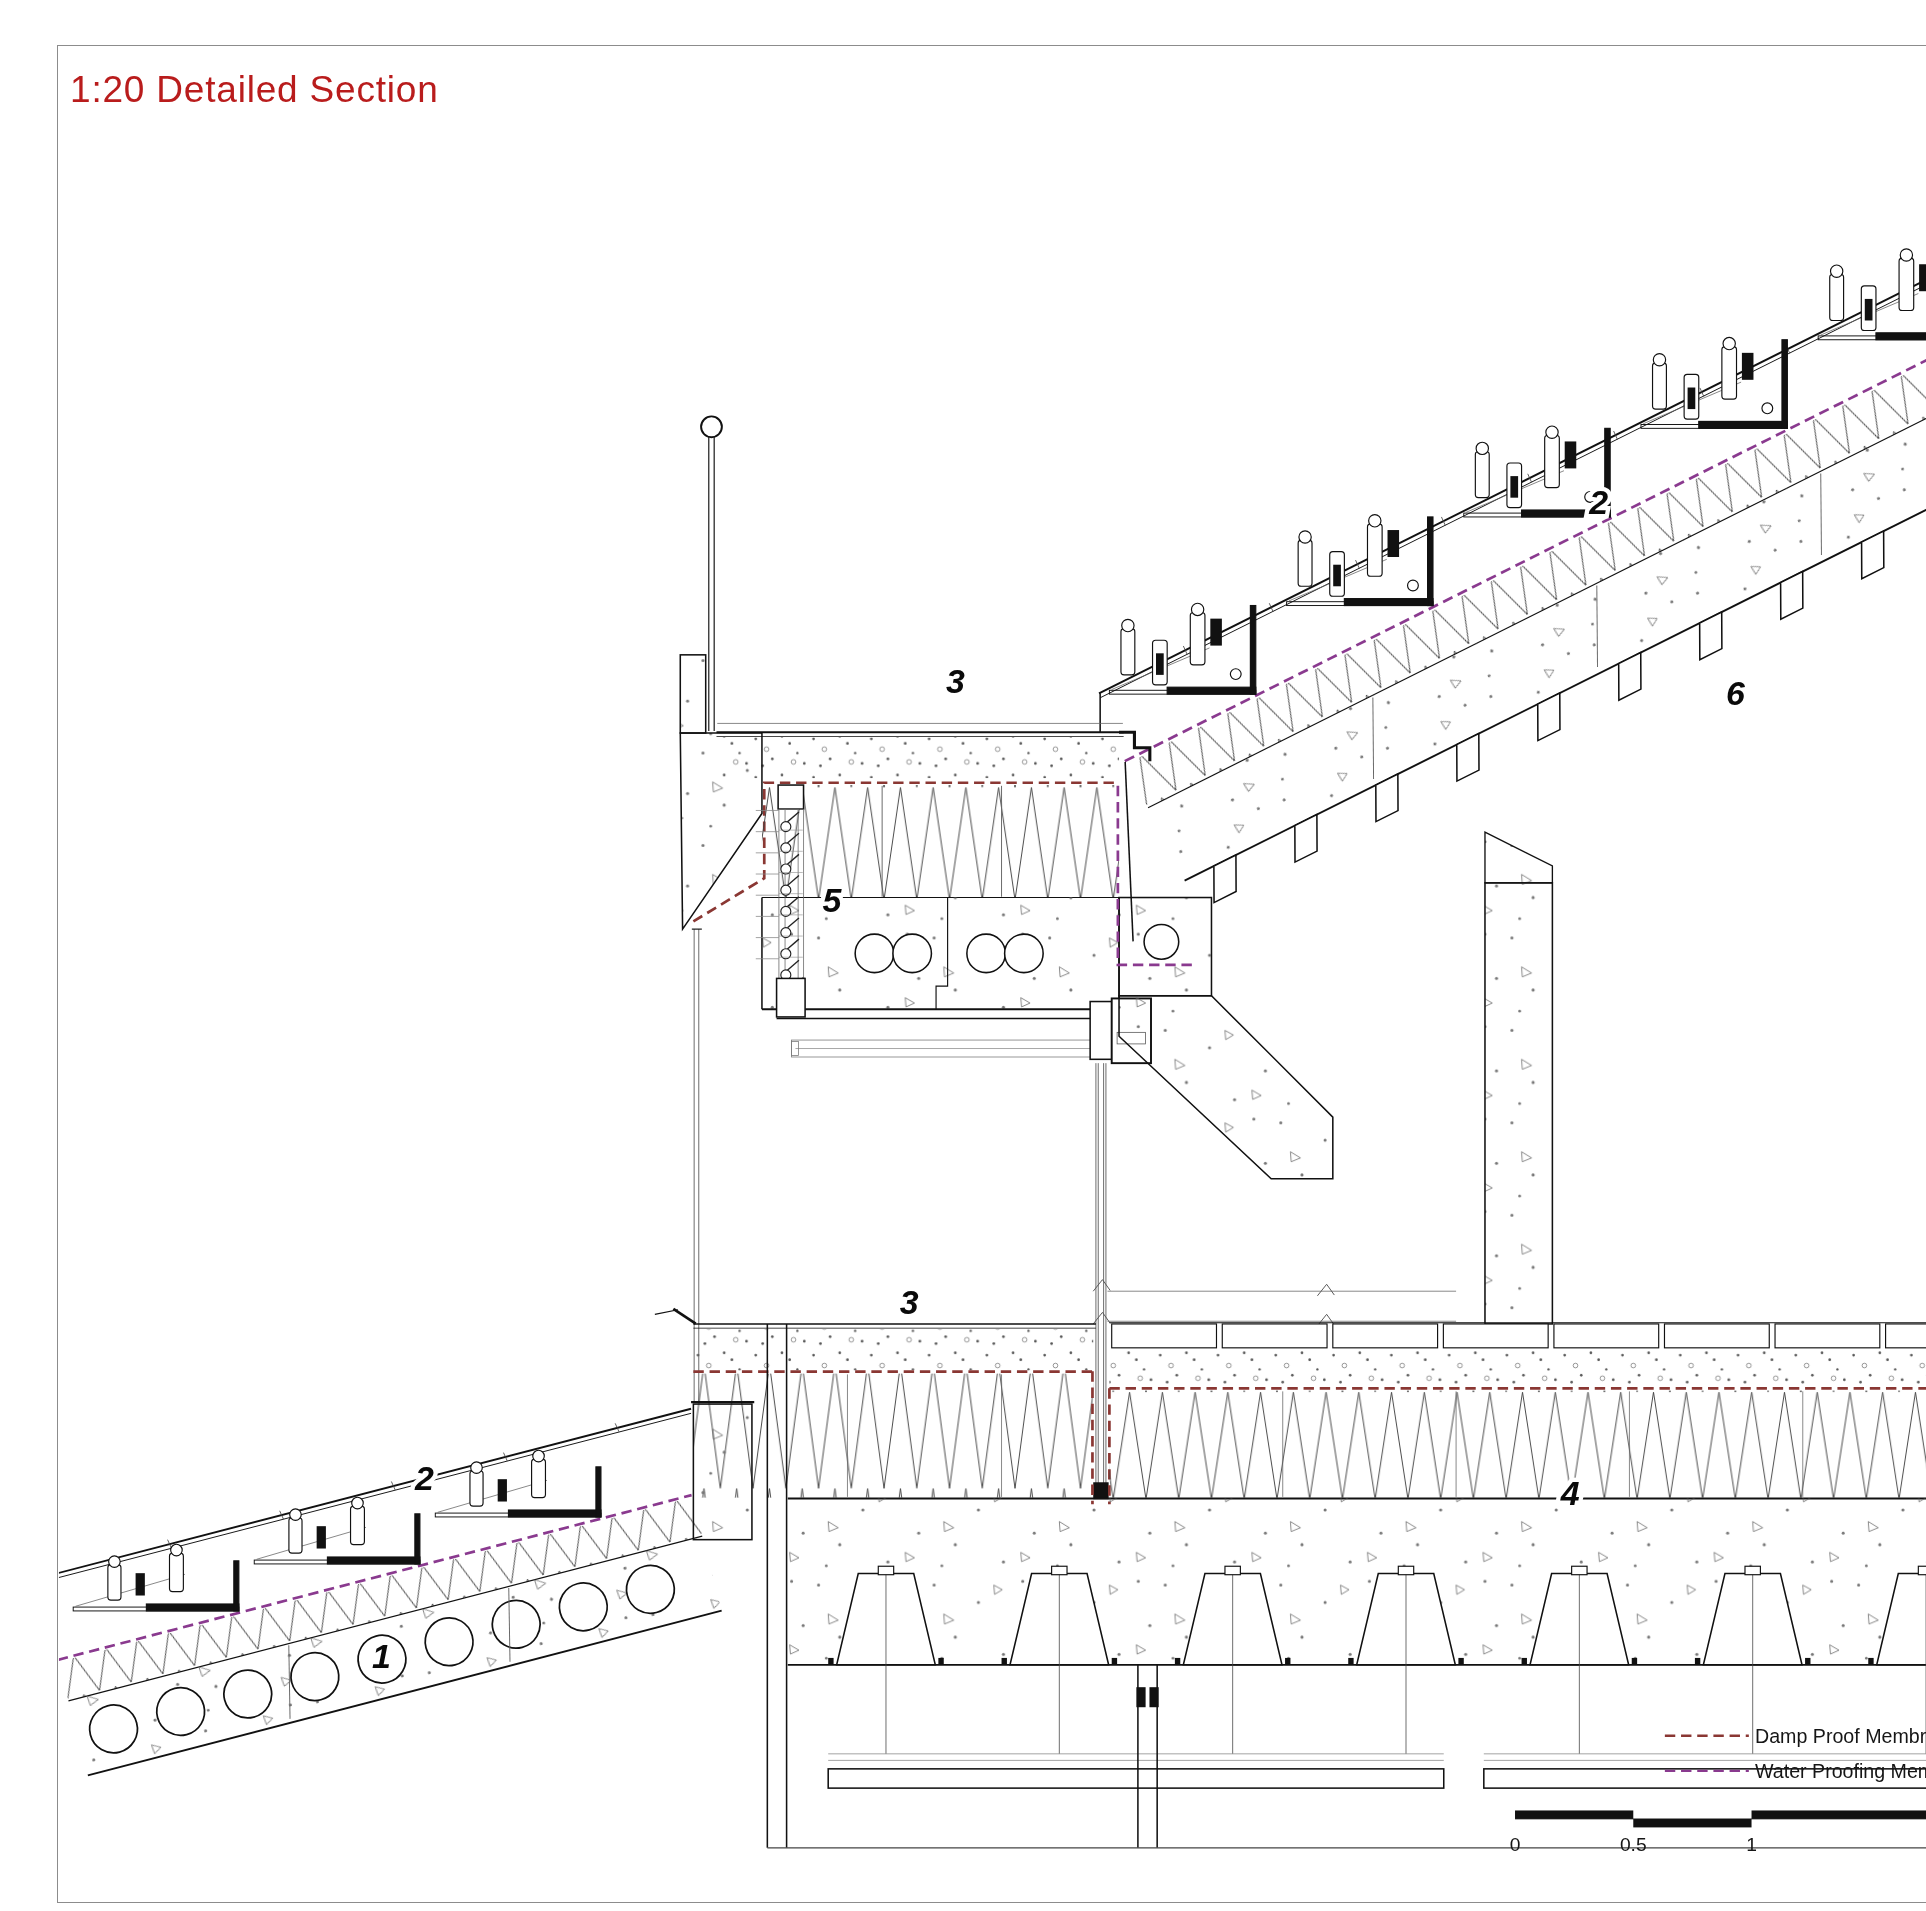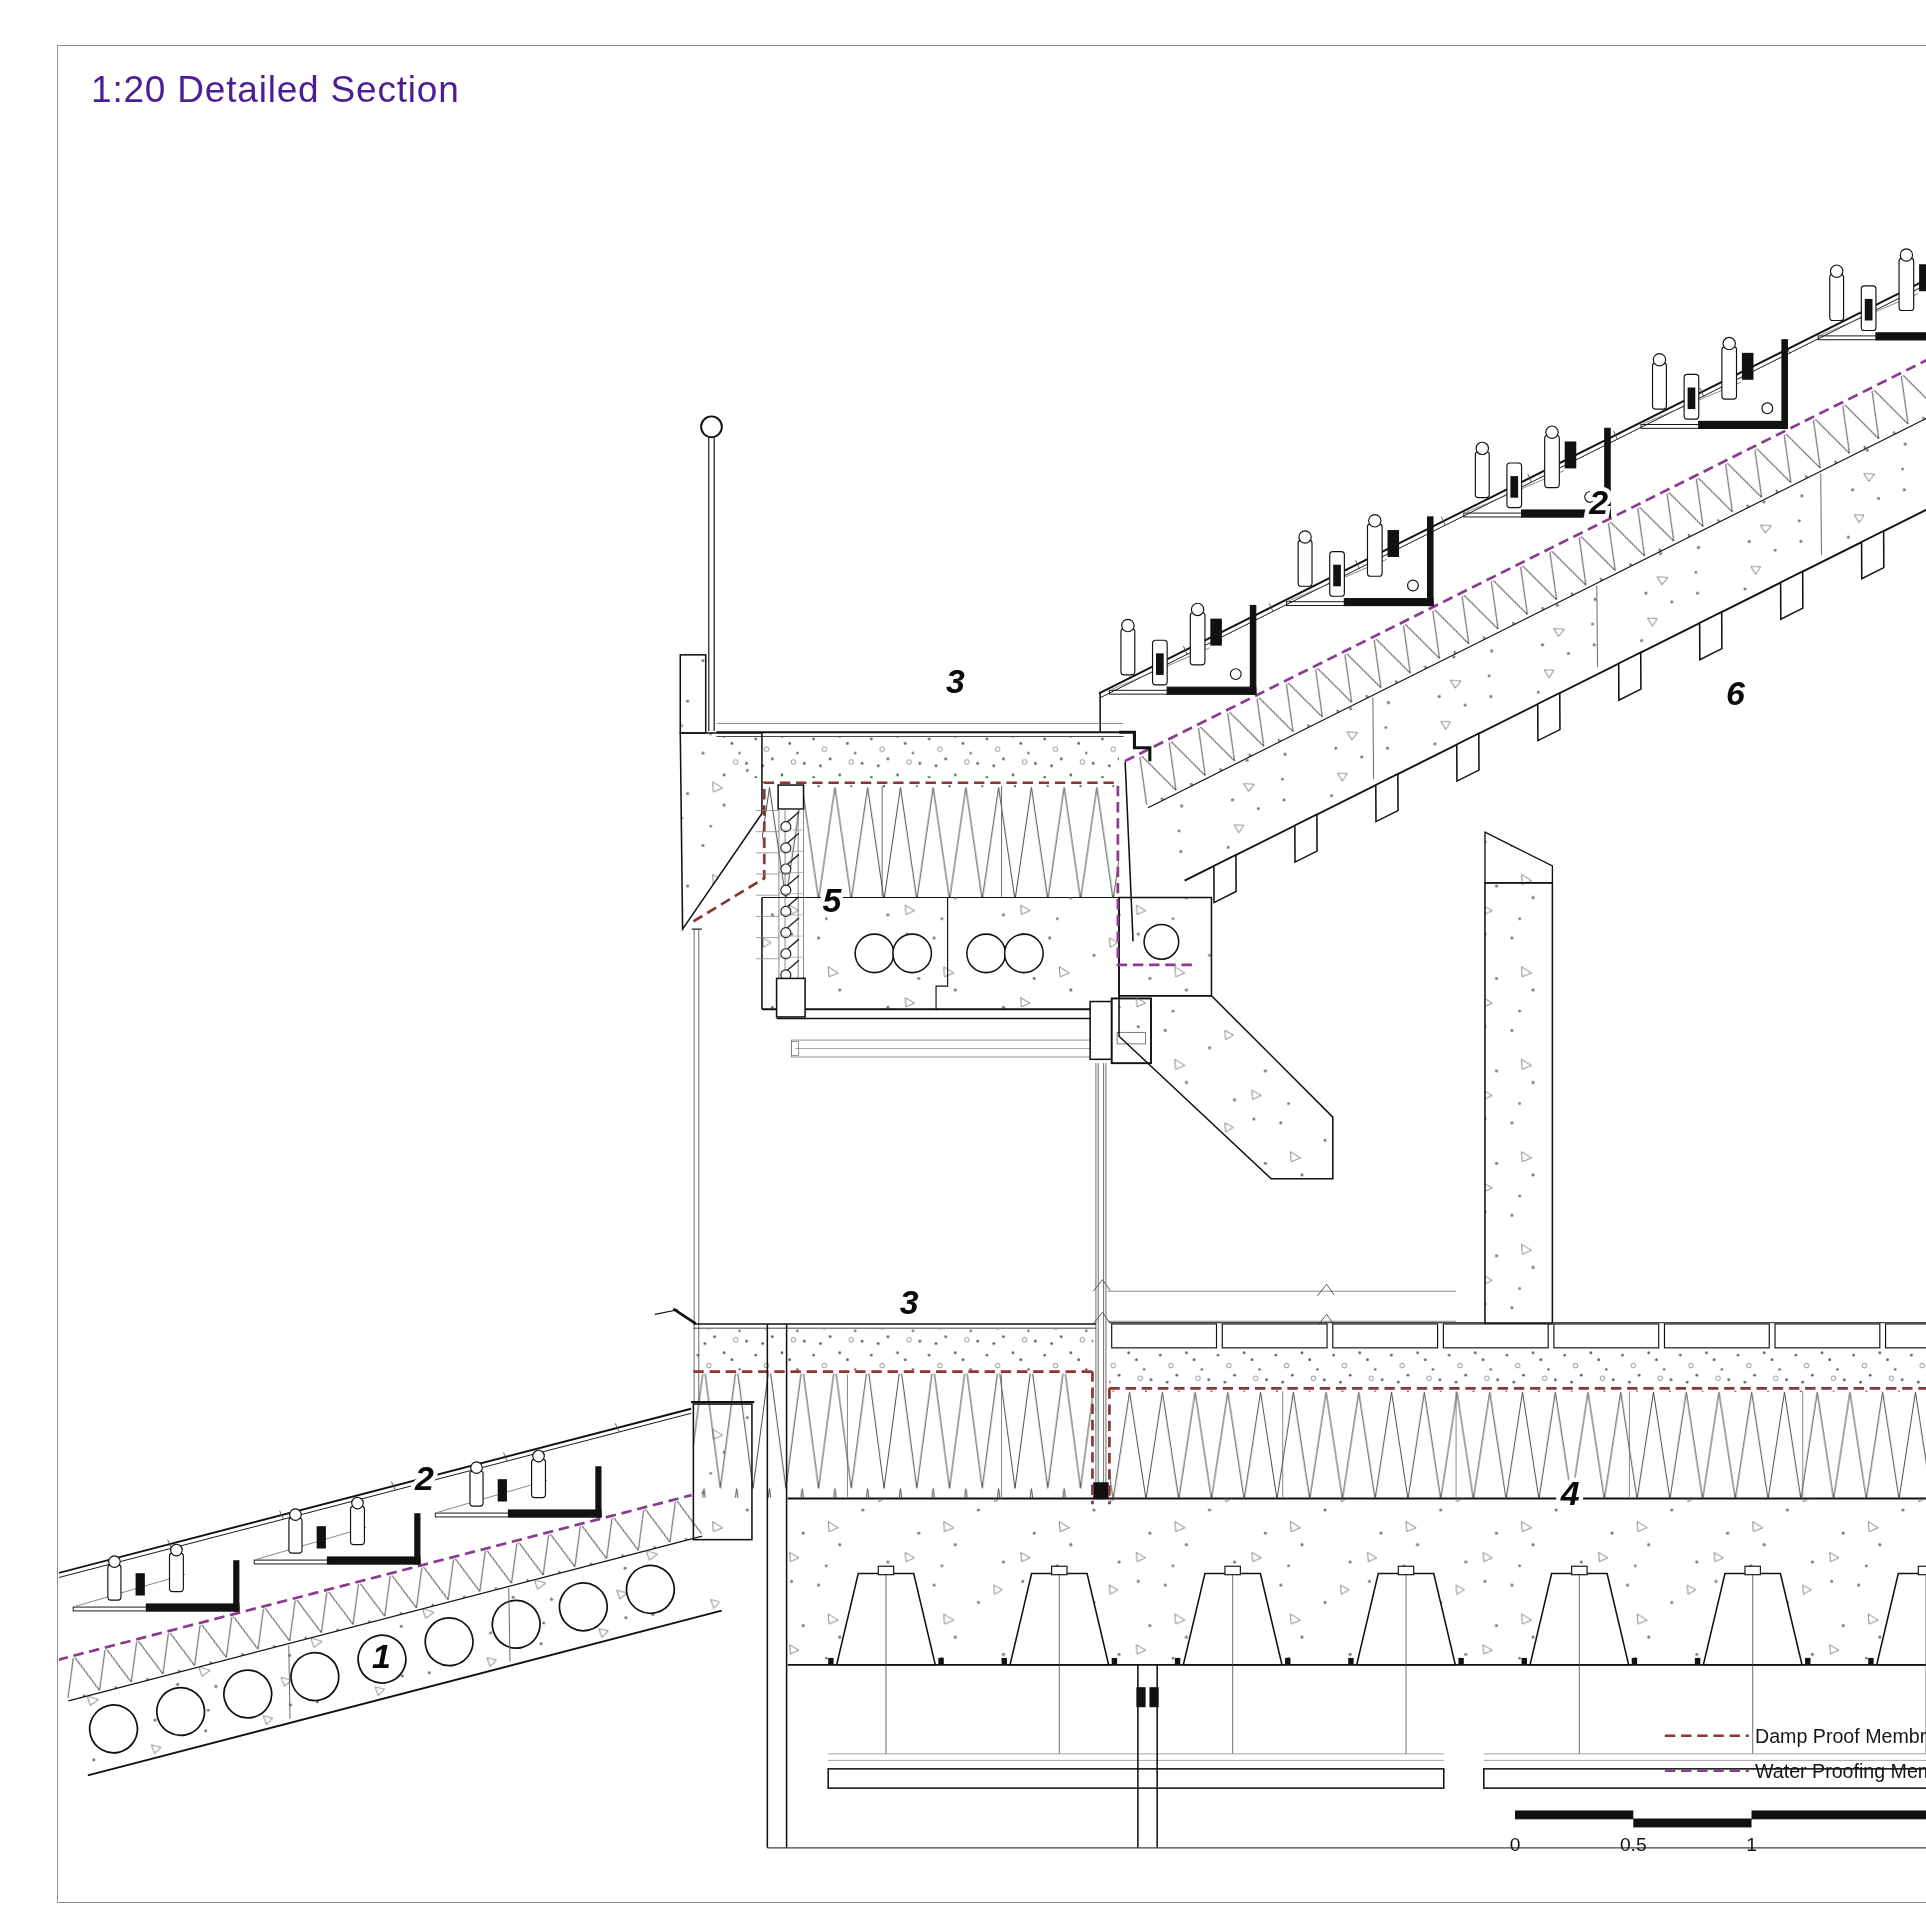--- a/index.html
+++ b/index.html
@@ -1,18 +1,18 @@
 <!DOCTYPE html>
 <html style="font-size:6.2px"><head>
 <meta charset="utf-8">
 <style>
   html,body{margin:0;padding:0;background:#fff;width:2703px;height:1911px;overflow:hidden;}
   .page{position:relative;width:2703px;height:1911px;background:#ffffff;font-family:"Liberation Sans",sans-serif;color:#111;}
   .frame{position:absolute;left:57px;top:45px;width:2596px;height:1858px;border:1.9px solid #8c8c8c;box-sizing:border-box;}
-  .title{position:absolute;left:70px;top:69px;font-size:37px;letter-spacing:0.8px;color:#4c1d95;font-weight:400;margin-left:21px;}
+  .title{position:absolute;left:70px;top:69px;font-size:37px;letter-spacing:0.8px;color:#b91c1c;font-weight:400;}
   svg.draw{position:absolute;left:0;top:0;}
   .callout{font-size:88px;font-weight:bold;font-style:italic;fill:#0a0a0a;paint-order:stroke;stroke:#ffffff;stroke-width:22px;text-anchor:middle;}
   .lgd{font-size:51px;fill:#161616;}
   .scl{font-size:50px;fill:#161616;text-anchor:middle;}
   .dpm{stroke:#8a3733;stroke-width:7;stroke-dasharray:27 15;fill:none;}
   .wpm{stroke:#8a3a8f;stroke-width:7;stroke-dasharray:27 15;fill:none;}
   .k1{stroke:#111;fill:none;}
   .gry{stroke:#666;fill:none;}
 </style>
 </head>

